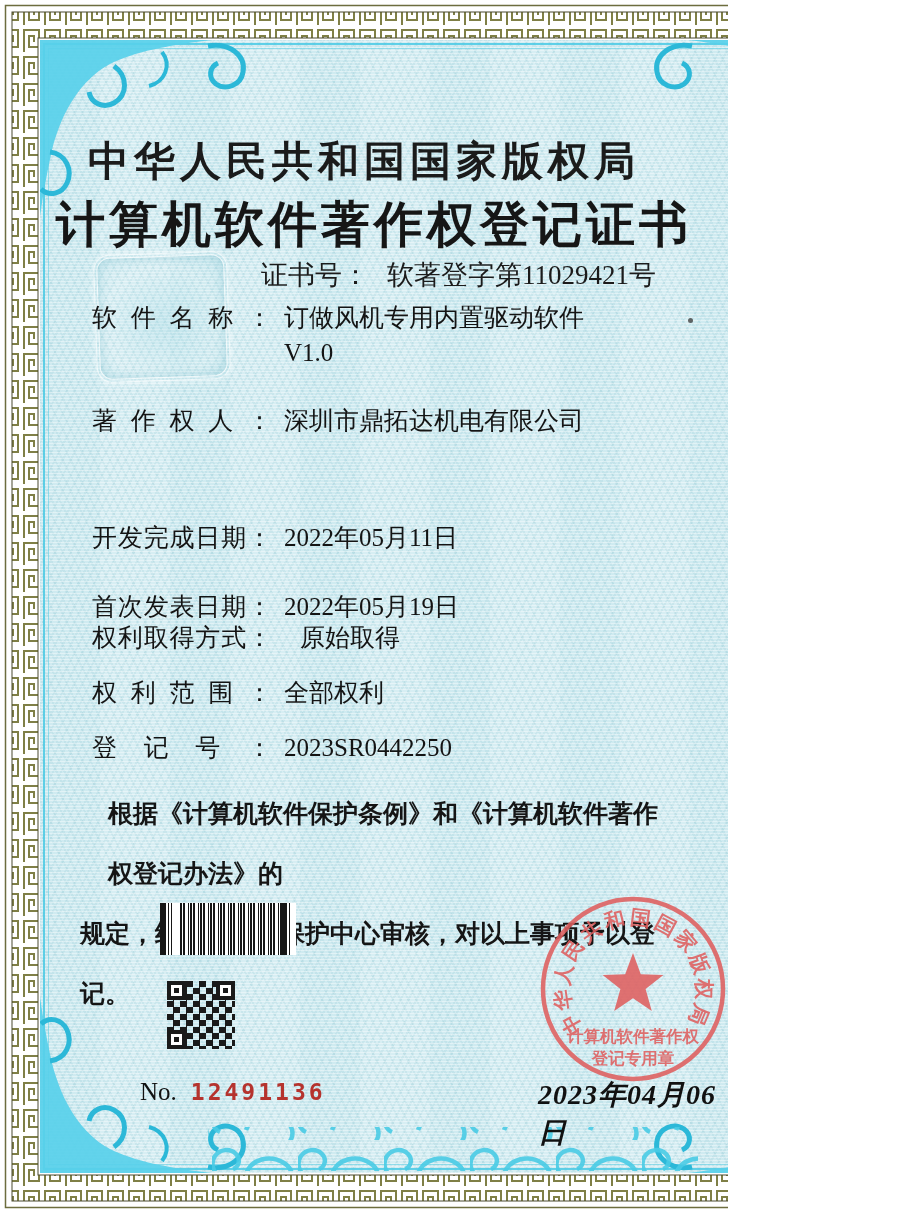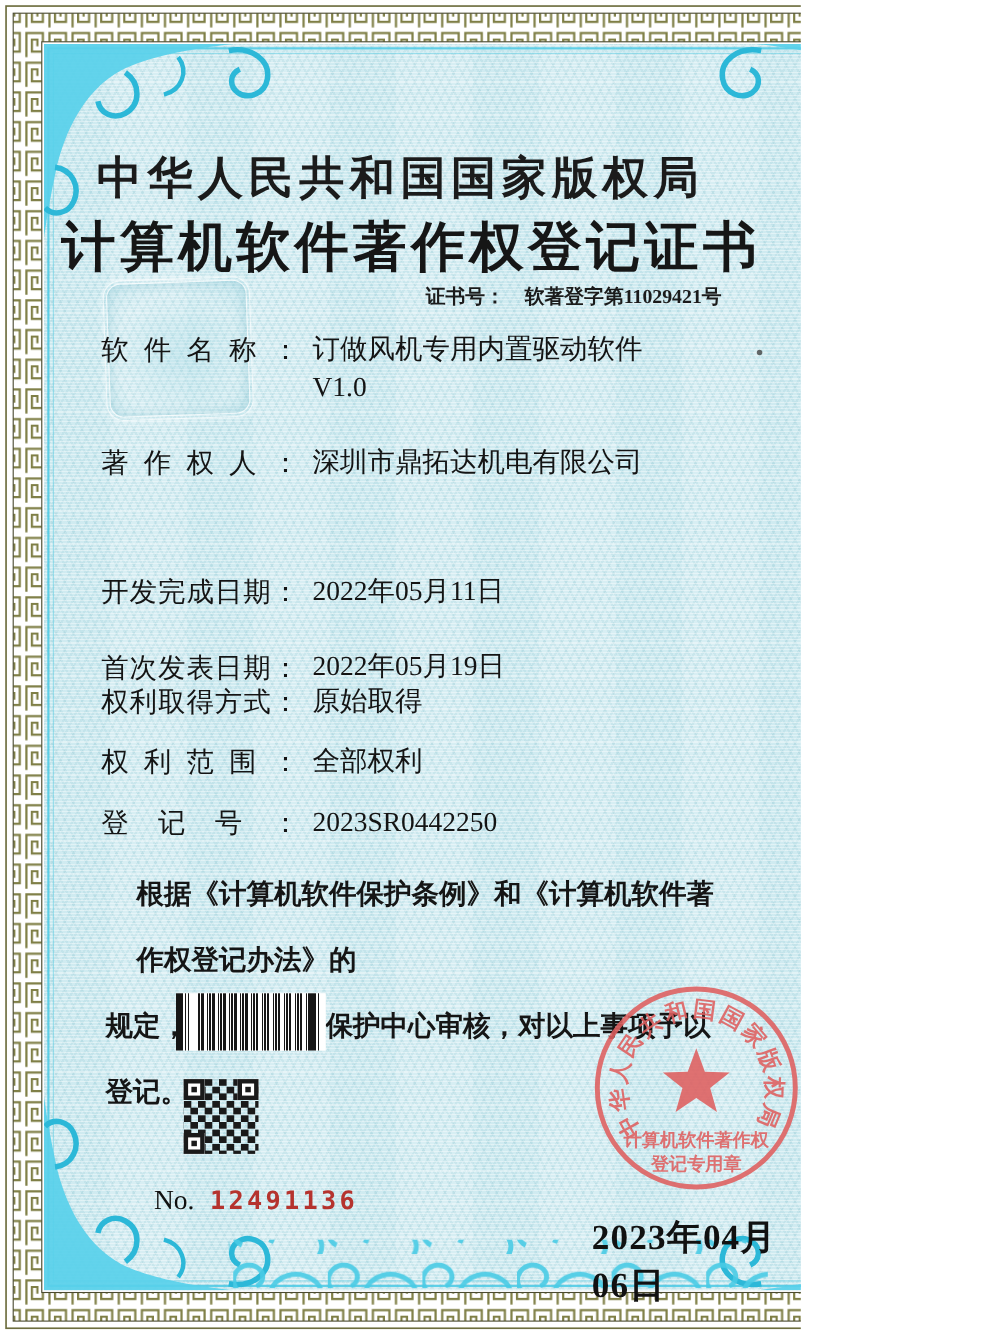--- a/index.html
+++ b/index.html
@@ -37,30 +37,30 @@
   .content{position:absolute; inset:0; z-index:2;}
   .agency{
     position:absolute; left:0; right:0; top:134px; text-align:center;
     font-size:41px; font-weight:900; letter-spacing:5px; color:#1b1b1b;
   }
   .title{
     position:absolute; left:0; right:0; top:192px; text-align:center;
     font-size:49px; font-weight:900; letter-spacing:4px; color:#161616;margin-left:20px;
   }
   .certno{
-    position:absolute; right:72px; top:257px; font-size:18px; font-weight:700; color:#1b1b1b;
+    position:absolute; right:72px; top:257px; font-size:27px; font-weight:400; color:#1b1b1b;
   }
   .certno .gap{display:inline-block; width:18px;}
   .row{position:absolute; left:92px; font-size:25px; font-weight:400; color:#141414; display:flex;}
   .flabel{display:inline-block; width:180px; text-align:justify; text-align-last:justify; flex:0 0 180px;}
   .fvalue{margin-left:12px; line-height:1.38;}
   .r0{top:301px;} .r1{top:404px;justify-content:space-between;} .r2{top:511px;margin-top:10px;} .r3{top:590px;}
-  .r4{top:621px;} .r5{top:676px;} .r6{top:731px;}
+  .r4{top:621px;gap:16px;} .r5{top:676px;} .r6{top:731px;}
   .para{
-    position:absolute; left:96px; right:62px; top:784px;
+    position:absolute; left:80px; right:62px; top:784px;
     font-size:25px; font-weight:600; line-height:60px; color:#151515;
   }
   .para .l1{padding-left:28px;}
   
   .barcode{
     position:absolute; left:160px; top:903px; width:136px; height:52px;
     display:flex; background:#f4f8f8;
   }
   .bc-start{flex:0 0 20px; background:repeating-linear-gradient(90deg,#161616 0 6px,#fff 6px 8px,#161616 8px 9px,#fff 9px 11px,#161616 11px 12px,#fff 12px 20px);}
   .bc-mid{flex:1 1 auto; background-color:#fff;
@@ -76,21 +76,21 @@
   }
   .finder{position:absolute; width:19px; height:19px; border:4px solid #1a1a1a; background:#ffffff; box-sizing:border-box;}
   .finder::before{content:""; position:absolute; left:3px; top:3px; width:5px; height:5px; background:#1a1a1a;}
   .f-tl{left:0; top:0;} .f-tr{right:0; top:0;} .f-bl{left:0; bottom:0;}
   
   .serial{position:absolute; left:140px; top:1078px; font-size:25px; color:#111;}
   .serial .num{
     font-family:"DejaVu Sans Mono","Liberation Mono",monospace;
     font-weight:700; font-size:23px; letter-spacing:3px; color:#b5332e; margin-left:14px;
   }
-  .issue-date{position:absolute; left:538px; top:1103px; font-size:32px; font-weight:700; letter-spacing:1px; color:#111; z-index:2;}
+  .issue-date{position:absolute; left:538px; top:1076px; font-size:28px; font-weight:700; letter-spacing:1px; color:#111; z-index:2;font-style:italic;}
   .seal{position:absolute; left:533px; top:889px; z-index:3; opacity:.88;}
   .ink-dot{position:absolute; left:688px; top:318px; width:5px; height:5px; border-radius:50%; background:#444; opacity:.8;}
 </style>
 </head>
 <body>
 
 <div class="cert">
 
   <div class="paper"></div>
 

